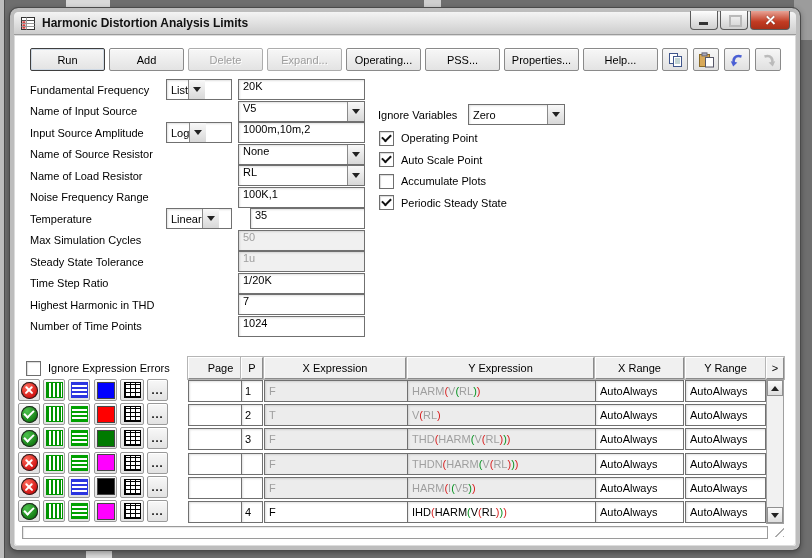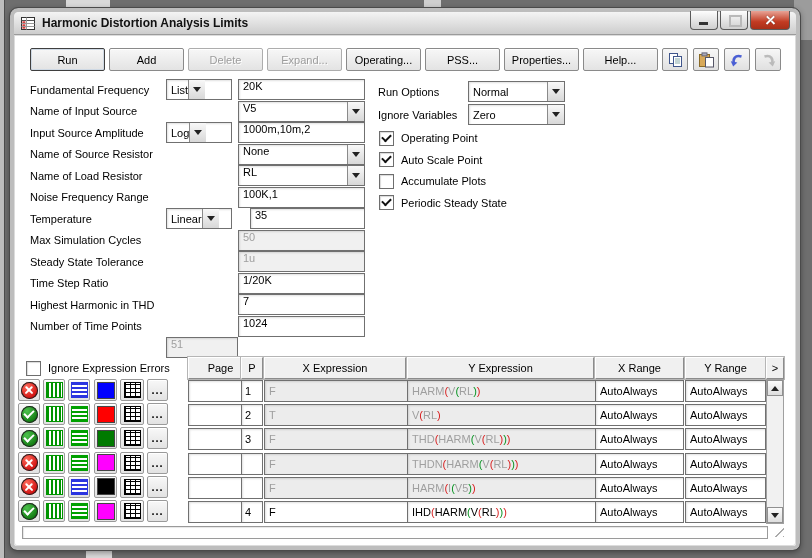--- a/index.html
+++ b/index.html
@@ -405,39 +405,24 @@
         </div>
 
         <div style="display:flex;">
           <div class="fmethod sunken" style="visibility: hidden;">
             <span class="fval"></span>
             <span class="combo-btn">
               <i class="tri"></i>
             </span>
           </div>
         </div>
-        <div style="display:flex;">
-          <div class="ffield sunken dis">
-            <span class="fval" style="flex:1;">51</span>
-
-          </div>
-        </div>
 
     </div>
 
     <div class="form-right">
-      <div class="optrow" style="top:2px;">
-        <span class="optlabel">Run Options</span>
-        <div class="optcombo sunken">
-          <span class="fval" style="flex:1;">Normal</span>
-          <span class="combo-btn">
-              <i class="tri"></i>
-            </span>
-        </div>
-      </div>
       <div class="optrow" style="top:25px;">
         <span class="optlabel">Ignore Variables</span>
         <div class="optcombo sunken">
           <span class="fval" style="flex:1;">Zero</span>
           <span class="combo-btn">
               <i class="tri"></i>
             </span>
         </div>
       </div>
       <div id="cb-list">

